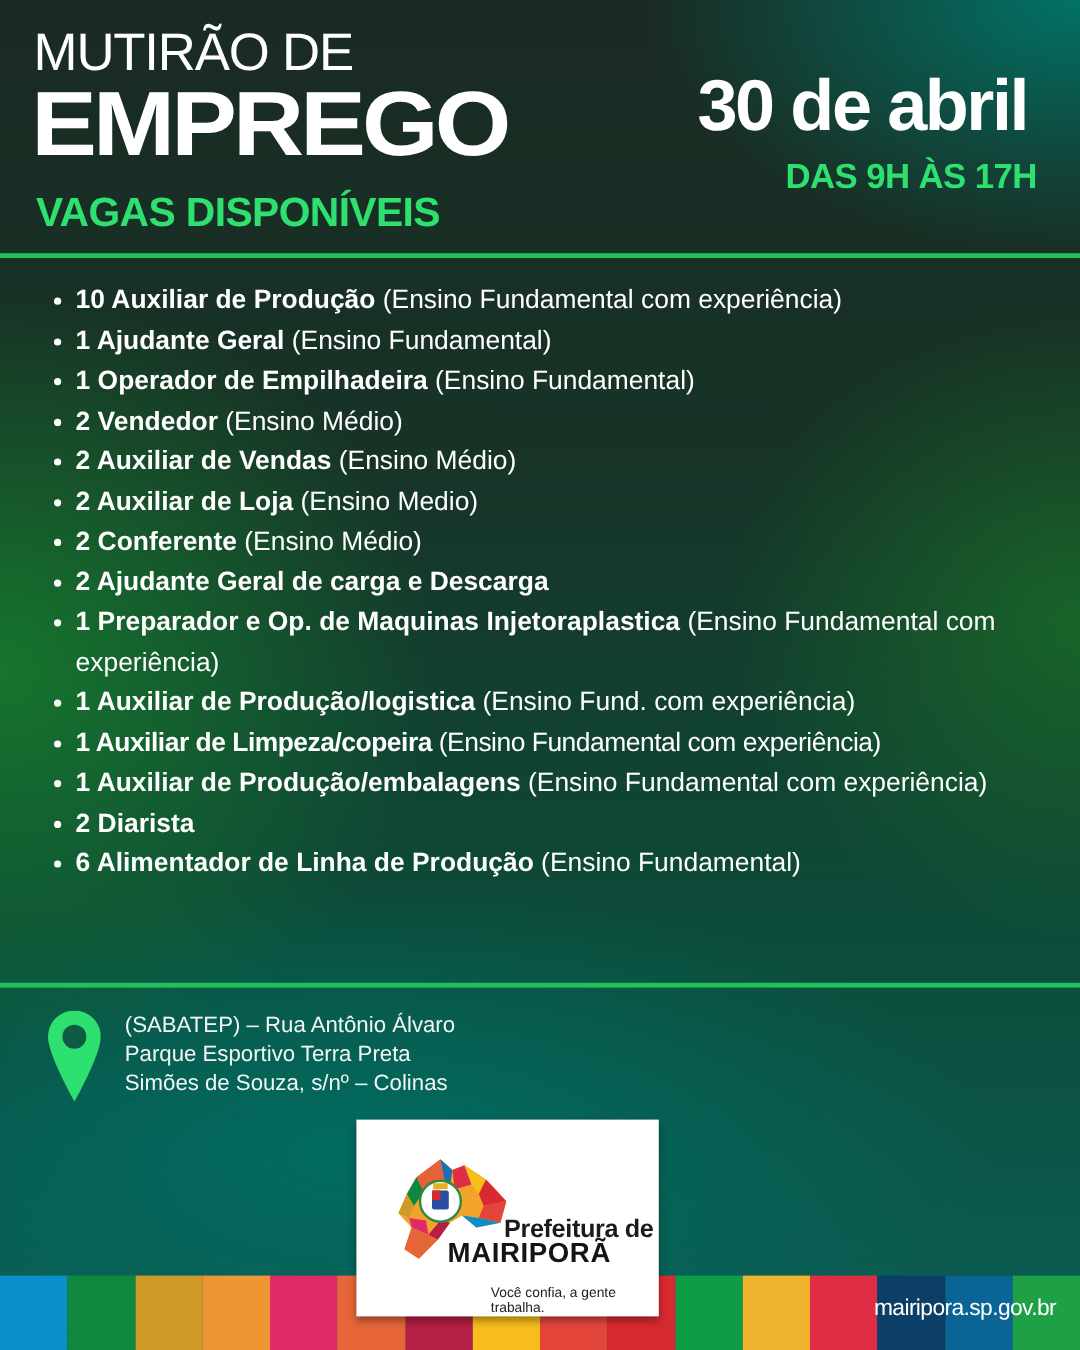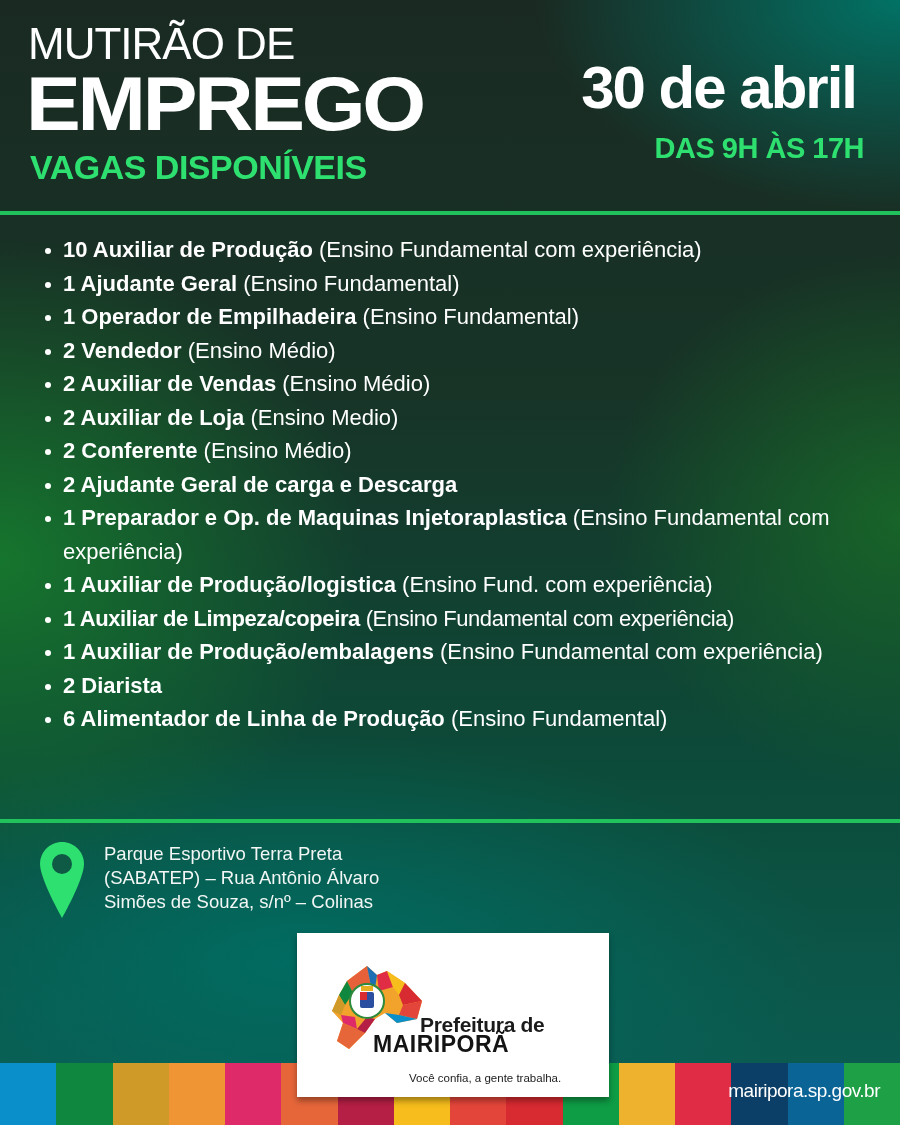--- a/index.html
+++ b/index.html
@@ -7,38 +7,38 @@
   .poster{position:relative;width:900px;height:1125px;overflow:hidden;
     background:
       radial-gradient(ellipse 520px 460px at 0px 560px, rgba(22,120,45,0.95), rgba(22,120,45,0) 70%),
       radial-gradient(ellipse 420px 380px at 900px 520px, rgba(25,110,40,0.8), rgba(25,110,40,0) 70%),
       radial-gradient(ellipse 520px 300px at 900px 0px, rgba(0,118,105,0.95), rgba(0,118,105,0) 70%),
       radial-gradient(ellipse 700px 300px at 300px 960px, rgba(0,110,100,0.9), rgba(0,110,100,0) 75%),
       linear-gradient(180deg,#1a2a22 0%,#173427 35%,#0c4c3a 70%,#0b5e55 100%);
   }
   .h-mutirao{position:absolute;left:28px;top:22px;color:#fff;font-size:44px;font-weight:400;letter-spacing:-1px;line-height:1;text-align:right;}
   .h-emprego{position:absolute;left:26px;top:66px;color:#fff;font-size:76px;font-weight:900;letter-spacing:-3px;line-height:1;transform:scaleX(1.08);transform-origin:left;}
-  .h-vagas{position:absolute;left:30px;top:150px;color:#2ee06f;font-size:34px;font-weight:900;letter-spacing:-0.5px;line-height:1;text-align:right;}
+  .h-vagas{position:absolute;left:30px;top:160px;color:#2ee06f;font-size:34px;font-weight:900;letter-spacing:-0.5px;line-height:1;text-align:right;}
   .h-date{position:absolute;right:44px;top:58px;color:#fff;font-size:60px;font-weight:900;letter-spacing:-2px;line-height:1;text-align:right;}
   .h-hours{position:absolute;right:36px;top:134px;color:#2ee06f;font-size:29px;font-weight:900;letter-spacing:-0.5px;line-height:1;}
   .divider{position:absolute;left:0;width:900px;height:4px;background:#21c15c;}
   .divider.top{top:211px;}
   .divider.bottom{top:819px;}
   .jobs{position:absolute;left:40px;top:233px;width:850px;margin:0;padding:0;list-style:none;color:#fff;font-size:22px;line-height:33.5px;}
   .jobs li{position:relative;padding-left:23px;}
   .jobs li:before{content:"";position:absolute;left:5px;top:15px;width:6px;height:6px;border-radius:50%;background:#fff;}
   .jobs .t{font-weight:700;}
   .jobs .d{font-weight:400;}
   .loc{position:absolute;left:40px;top:842px;display:flex;align-items:flex-start;}
   .pin{width:44px;height:76px;margin-top:0px;}
   .addr{margin-left:20px;color:#f2f6f4;font-size:18.5px;line-height:24px;}
   .stripes{position:absolute;left:0;top:1063px;width:900px;height:62px;display:flex;}
   .stripes div{flex:1;height:100%;}
   .site{position:absolute;right:20px;top:1080px;color:#fff;font-size:19px;font-weight:400;letter-spacing:-0.5px;}
-  .logo-card{position:absolute;left:297px;top:933px;width:312px;height:164px;background:#fff;box-shadow:0 4px 6px rgba(0,0,0,0.35);}
+  .logo-card{position:absolute;left:297px;top:933px;width:252px;height:164px;background:#fff;box-shadow:0 4px 6px rgba(0,0,0,0.35);}
   .logo-map{position:absolute;left:30px;top:28px;width:95px;height:90px;}
   .logo-pref{position:absolute;left:123px;top:80px;color:#1b1b1b;font-size:21px;font-weight:700;letter-spacing:-0.3px;}
   .logo-name{position:absolute;left:76px;top:98px;color:#141414;font-size:23px;font-weight:900;letter-spacing:0.5px;}
   .logo-slogan{position:absolute;left:112px;top:139px;color:#222;font-size:11.5px;}
 </style>
 </head>
 <body>
 
 <div class="poster">
 
@@ -68,22 +68,22 @@
   </ul>
 
   <div class="divider bottom"></div>
 
   <div class="loc">
     <svg class="pin" viewBox="0 0 44 76">
       <path d="M22 0C9.8 0 0 9.8 0 22c0 15 22 54 22 54s22-39 22-54C44 9.8 34.2 0 22 0z" fill="#2ee06f"></path>
       <circle cx="22" cy="22" r="10" fill="#0f5a44"></circle>
     </svg>
     <div class="addr">
+      <div>(SABATEP) – Rua Antônio Álvaro</div>
       <div>Parque Esportivo Terra Preta</div>
-      <div>(SABATEP) – Rua Antônio Álvaro</div>
       <div>Simões de Souza, s/nº – Colinas</div>
     </div>
   </div>
 
   <div class="stripes">
     <div style="background:#0a8fca"></div>
     <div style="background:#10873f"></div>
     <div style="background:#cf9a28"></div>
     <div style="background:#ef9533"></div>
     <div style="background:#df2a6a"></div>

